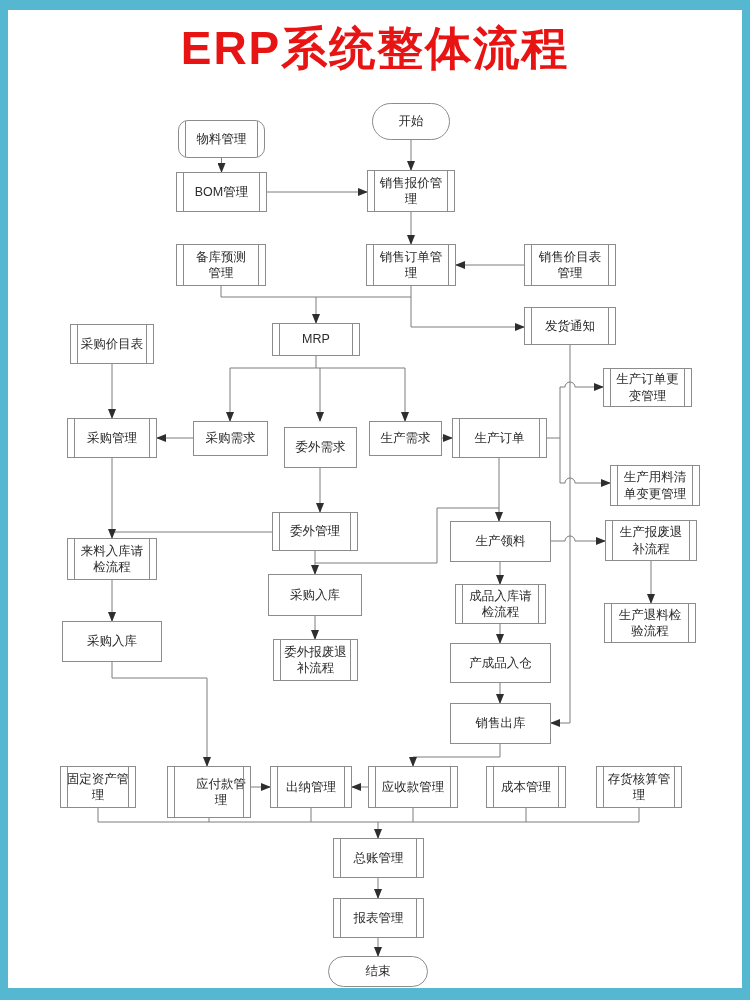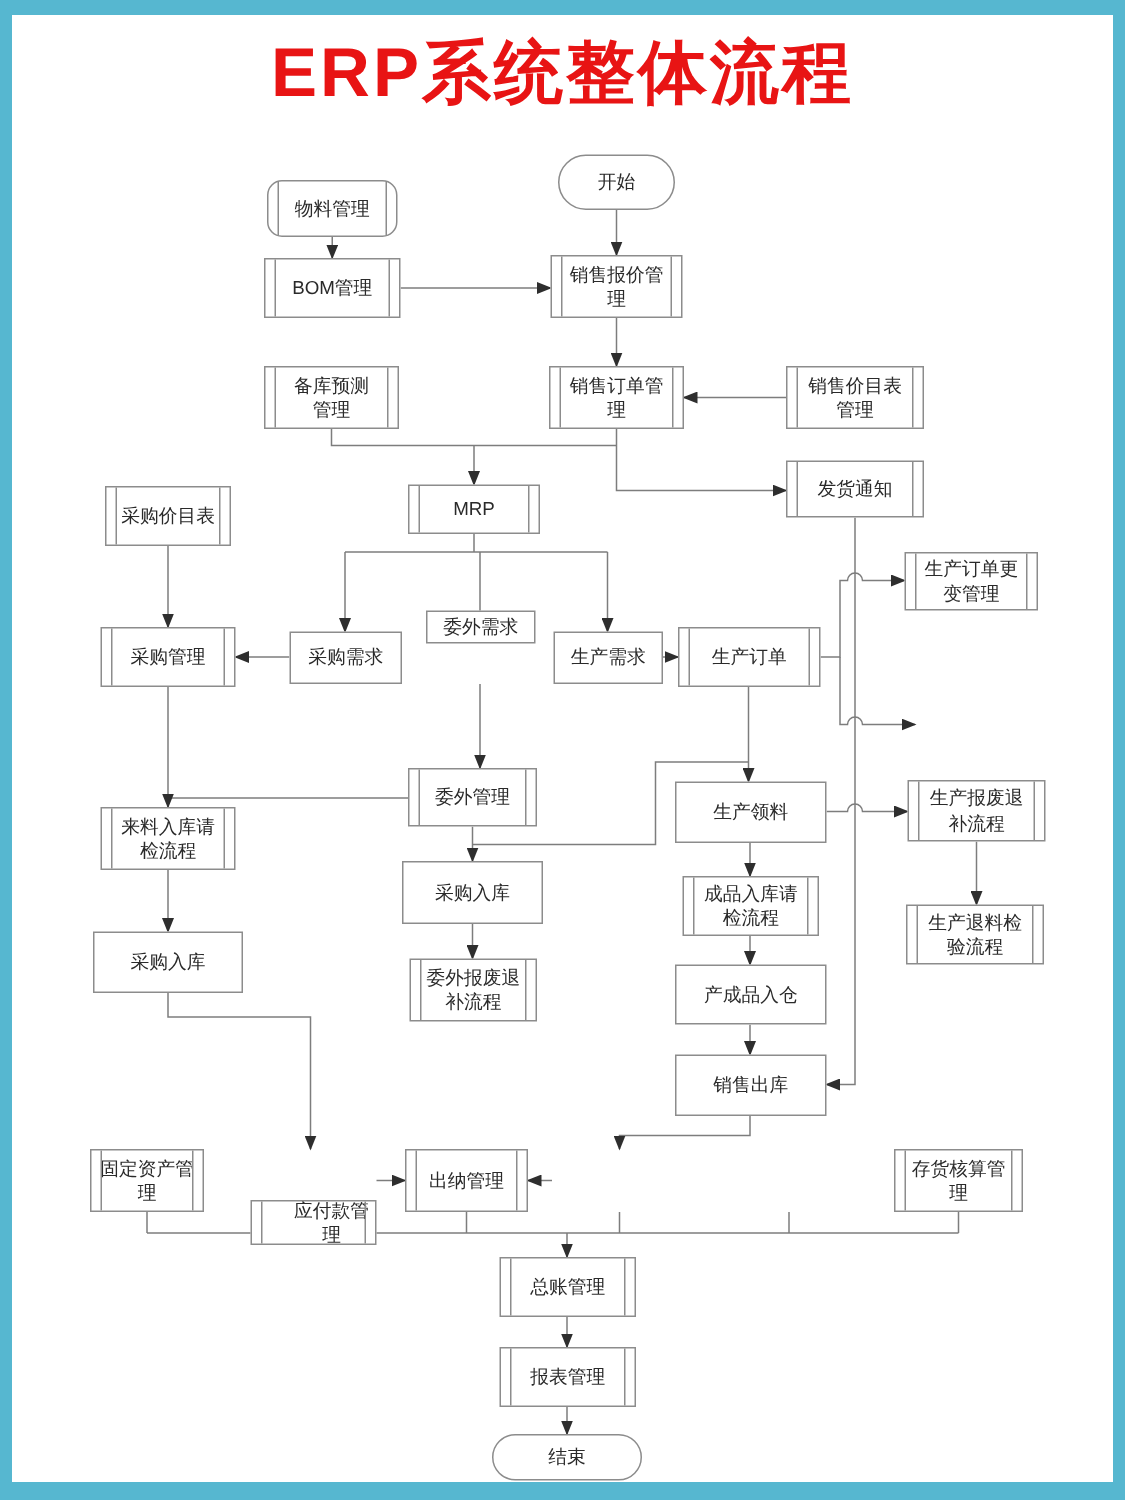--- a/index.html
+++ b/index.html
@@ -35,37 +35,37 @@
   #n-salesquote{left:367px;top:170px;width:88px;height:42px;}
   #n-stockforecast{left:176px;top:244px;width:90px;height:42px;}
   #n-salesorder{left:366px;top:244px;width:90px;height:42px;}
   #n-salespricelist{left:524px;top:244px;width:92px;height:42px;}
   #n-shipnotice{left:524px;top:307px;width:92px;height:38px;}
   #n-mrp{left:272px;top:323px;width:88px;height:33px;}
   #n-purchpricelist{left:70px;top:324px;width:84px;height:40px;}
   #n-prodorderchg{left:603px;top:368px;width:89px;height:39px;}
   #n-purchmgmt{left:67px;top:418px;width:90px;height:40px;}
   #n-purchdemand{left:193px;top:421px;width:75px;height:35px;}
-  #n-outsrcdemand{left:284px;top:407px;width:73px;height:22px;}
+  #n-outsrcdemand{left:284px;top:427px;width:73px;height:41px;}
   #n-proddemand{left:369px;top:421px;width:73px;height:35px;}
   #n-prodorder{left:452px;top:418px;width:95px;height:40px;}
   #n-prodbomchg{left:610px;top:465px;width:90px;height:41px;}
   #n-outsrcmgmt{left:272px;top:512px;width:86px;height:39px;}
   #n-incominginsp{left:67px;top:538px;width:90px;height:42px;}
   #n-prodpicking{left:450px;top:521px;width:101px;height:41px;}
   #n-prodscrap{left:605px;top:520px;width:92px;height:41px;}
   #n-prodreturninsp{left:604px;top:603px;width:92px;height:40px;}
   #n-outsrcpicking{left:268px;top:574px;width:94px;height:42px;}
   #n-fginsp{left:455px;top:584px;width:91px;height:40px;}
   #n-purchinbound{left:62px;top:621px;width:100px;height:41px;}
   #n-outsrcscrap{left:273px;top:639px;width:85px;height:42px;}
   #n-fgwarehouse{left:450px;top:643px;width:101px;height:40px;}
   #n-salesoutbound{left:450px;top:703px;width:101px;height:41px;}
   #n-fixedasset{left:60px;top:766px;width:76px;height:42px;}
-  #n-payable{left:167px;top:800px;width:84px;height:30px;padding-left:24px;}
+  #n-payable{left:167px;top:766px;width:84px;height:52px;padding-left:24px;}
   #n-cashier{left:270px;top:766px;width:82px;height:42px;}
   #n-receivable{left:368px;top:766px;width:90px;height:42px;}
   #n-costmgmt{left:486px;top:766px;width:80px;height:42px;}
   #n-invacct{left:596px;top:766px;width:86px;height:42px;}
   #n-ledger{left:333px;top:838px;width:91px;height:40px;}
   #n-report{left:333px;top:898px;width:91px;height:40px;}
   #n-end{left:328px;top:956px;width:100px;height:31px;}
 </style>
 </head>
 <body>
@@ -138,38 +138,42 @@
   <div class="n proc" id="n-shipnotice">发货通知</div>
   <div class="n proc" id="n-mrp">MRP</div>
   <div class="n proc" id="n-prodorderchg">生产订单更
 变管理</div>
   <div class="n proc" id="n-purchpricelist">采购价目表</div>
   <div class="n proc" id="n-purchmgmt">采购管理</div>
   <div class="n" id="n-purchdemand">采购需求</div>
   <div class="n" id="n-outsrcdemand">委外需求</div>
   <div class="n" id="n-proddemand">生产需求</div>
   <div class="n proc" id="n-prodorder">生产订单</div>
+  <div class="n proc" id="n-prodbomchg">生产用料清
+单变更管理</div>
   <div class="n proc" id="n-outsrcmgmt">委外管理</div>
   <div class="n proc" id="n-incominginsp">来料入库请
 检流程</div>
   <div class="n" id="n-prodpicking">生产领料</div>
   <div class="n proc" id="n-prodscrap">生产报废退
 补流程</div>
   <div class="n proc" id="n-prodreturninsp">生产退料检
 验流程</div>
   <div class="n" id="n-outsrcpicking">采购入库</div>
   <div class="n proc" id="n-fginsp">成品入库请
 检流程</div>
   <div class="n" id="n-purchinbound">采购入库</div>
   <div class="n proc" id="n-outsrcscrap">委外报废退
 补流程</div>
   <div class="n" id="n-fgwarehouse">产成品入仓</div>
   <div class="n" id="n-salesoutbound">销售出库</div>
   <div class="n proc" id="n-fixedasset">固定资产管
 理</div>
   <div class="n proc" id="n-payable">应付款管理</div>
   <div class="n proc" id="n-cashier">出纳管理</div>
+  <div class="n proc" id="n-receivable">应收款管理</div>
+  <div class="n proc" id="n-costmgmt">成本管理</div>
   <div class="n proc" id="n-invacct">存货核算管
 理</div>
   <div class="n proc" id="n-ledger">总账管理</div>
   <div class="n proc" id="n-report">报表管理</div>
   <div class="n oval" id="n-end">结束</div>
 </div>
 
 </body></html>

